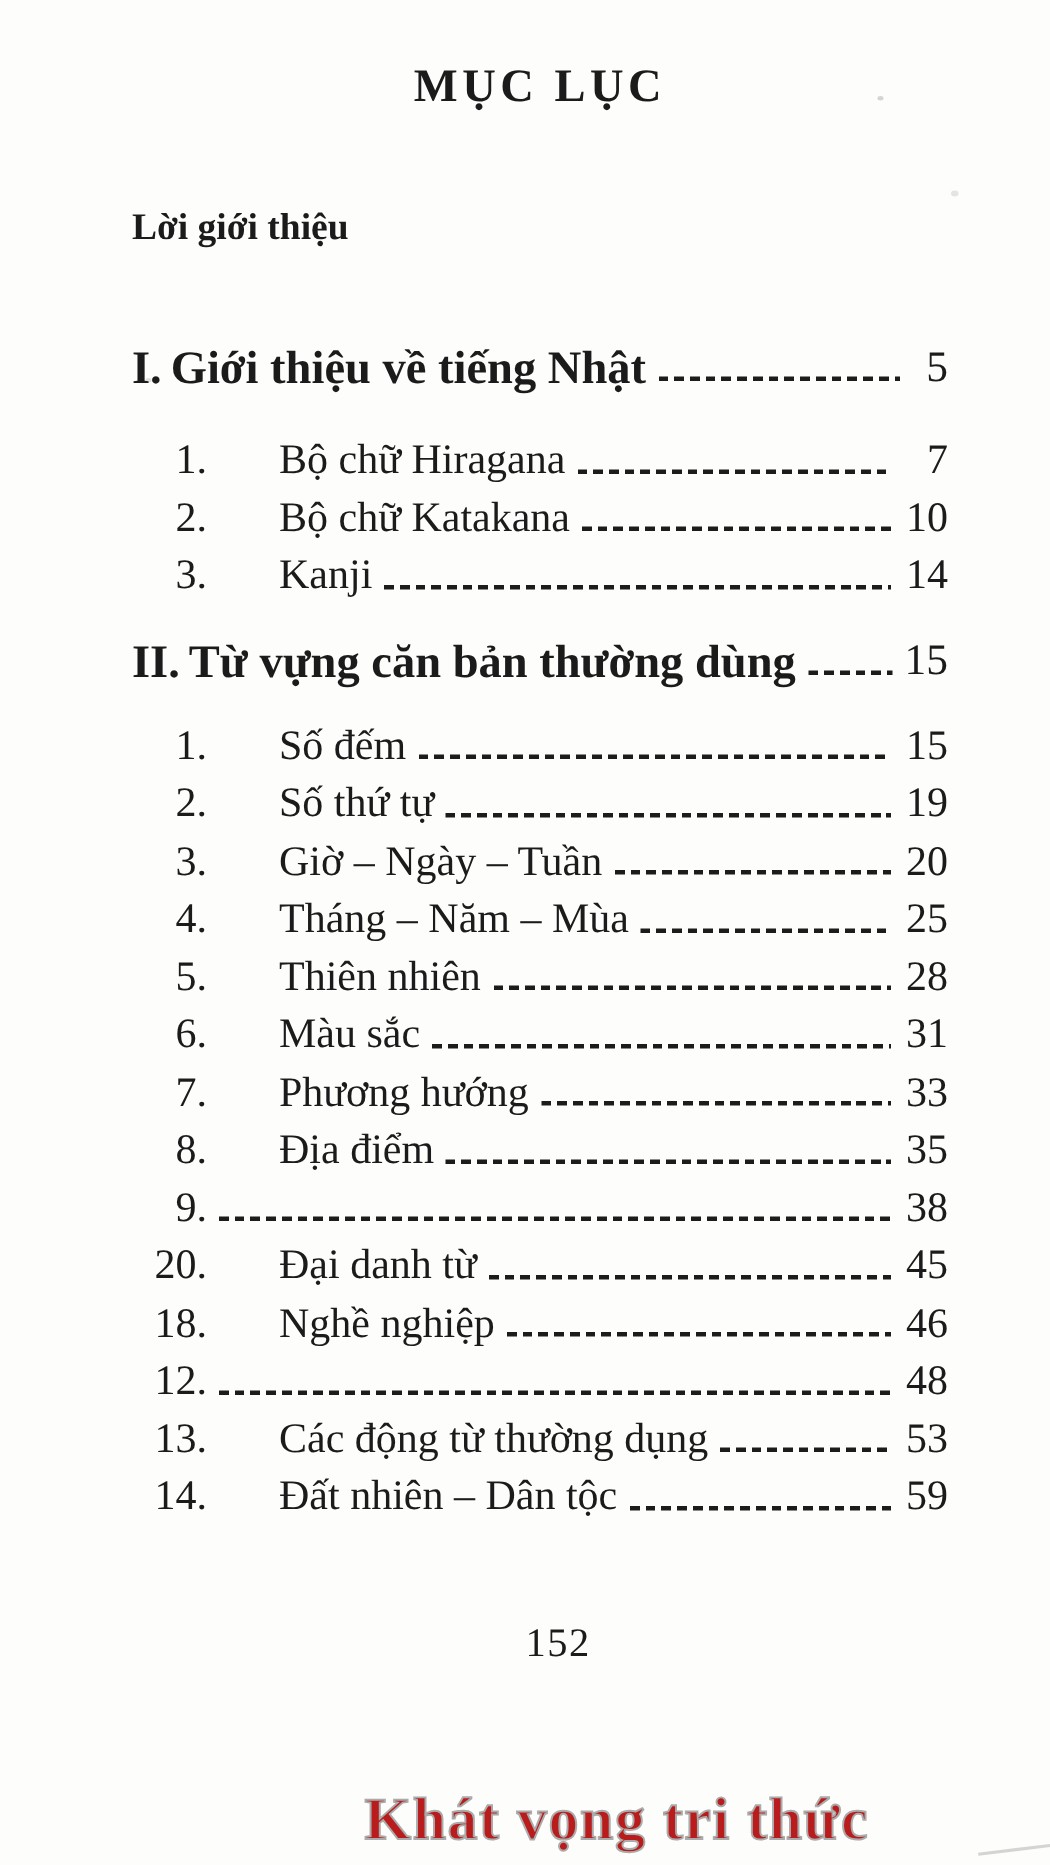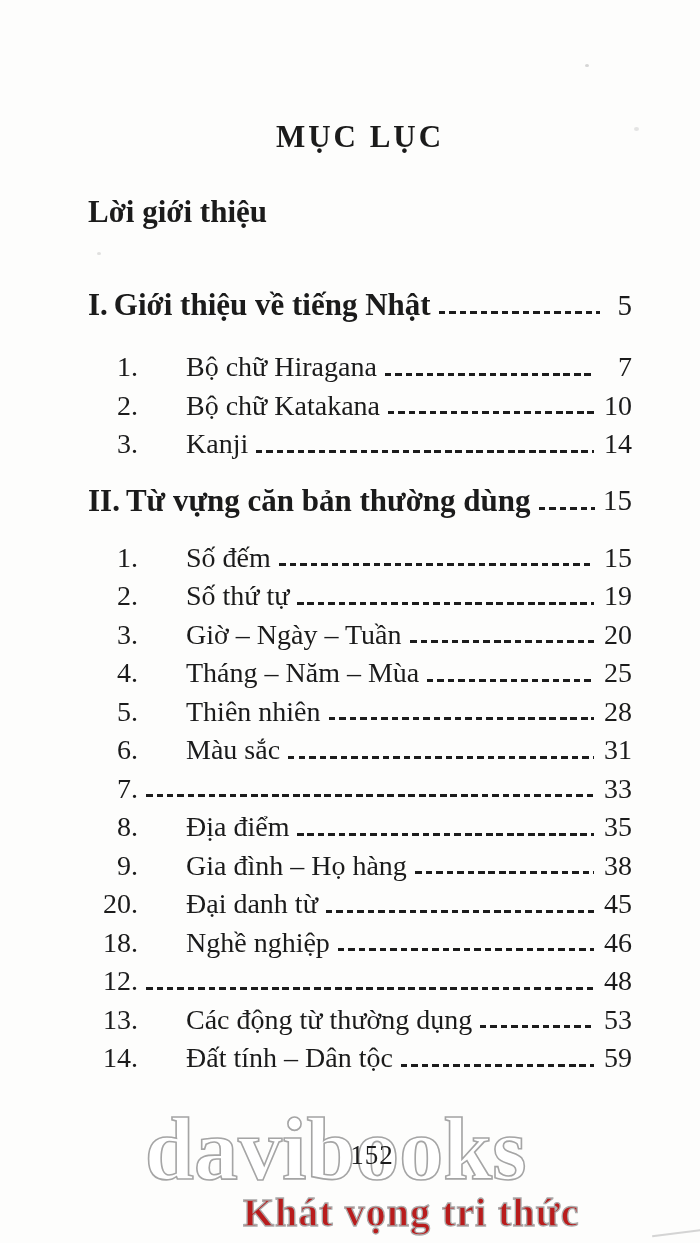--- a/index.html
+++ b/index.html
@@ -6,24 +6,24 @@
   body{
     width:700px;height:1243px;
     background:#fdfdfc;
     font-family:"Liberation Serif","DejaVu Serif",serif;
     color:#1b1b1b;
     position:relative;overflow:hidden;
   }
   .content{position:relative;z-index:2;padding:0 68px 0 88px;}
 
   .title{
-    margin:0;padding-top:120px;text-align:center;
+    margin:0;padding-top:40px;text-align:center;
     font-size:31px;font-weight:700;letter-spacing:3px;line-height:34px;
   }
-  .intro{margin-top:40px;font-size:31px;font-weight:700;line-height:36px;}
+  .intro{margin-top:60px;font-size:25px;font-weight:700;line-height:36px;}
 
   .section-row{display:flex;align-items:center;height:38px;font-size:31px;font-weight:700;white-space:nowrap;}
   .sec-label{margin-right:6px;}
   .sec-page{font-weight:400;font-size:29px;text-align:right;min-width:24px;}
 
   .leader{
     flex:1;height:3px;margin:0 8px;
     align-self:flex-end;margin-bottom:10px;
     background:repeating-linear-gradient(90deg,#1c1c1c 0,#1c1c1c 6.5px,transparent 6.5px,transparent 10.5px);
   }
@@ -59,21 +59,20 @@
   .speck.s3{left:97px;top:252px;width:4px;height:3px;opacity:.4;}
   .corner-line{
     position:absolute;right:-4px;bottom:9px;width:52px;height:2px;
     background:#c9c9c9;transform:rotate(-7deg);opacity:.8;
   }
 </style>
 </head>
 <body>
 
 <div class="watermark">
-  <div class="wm-brand">davibooks</div>
   <div class="wm-slogan">Khát vọng tri thức</div>
 </div>
 
 <div class="content">
   <h1 class="title">MỤC LỤC</h1>
   <div class="intro">Lời giới thiệu</div>
   <div id="toc">
   <div class="toc-section">
     <div class="section-row">
       <span class="sec-label">I.</span>
@@ -150,34 +149,34 @@
 
   <div class="toc-item">
     <span class="num">6.</span>
     <span class="label">Màu sắc</span>
     <span class="leader"></span>
     <span class="pageno">31</span>
   </div>
 
   <div class="toc-item">
     <span class="num">7.</span>
+    <span class="label">Phương hướng</span>
     <span class="leader"></span>
     <span class="pageno">33</span>
   </div>
 
   <div class="toc-item">
     <span class="num">8.</span>
     <span class="label">Địa điểm</span>
     <span class="leader"></span>
     <span class="pageno">35</span>
   </div>
 
   <div class="toc-item">
     <span class="num">9.</span>
-    <span class="label">Gia đình – Họ hàng</span>
     <span class="leader"></span>
     <span class="pageno">38</span>
   </div>
 
   <div class="toc-item">
     <span class="num">20.</span>
     <span class="label">Đại danh từ</span>
     <span class="leader"></span>
     <span class="pageno">45</span>
   </div>
@@ -197,21 +196,21 @@
 
   <div class="toc-item">
     <span class="num">13.</span>
     <span class="label">Các động từ thường dụng</span>
     <span class="leader"></span>
     <span class="pageno">53</span>
   </div>
 
   <div class="toc-item">
     <span class="num">14.</span>
-    <span class="label">Đất tính – Dân tộc</span>
+    <span class="label">Đất nhiên – Dân tộc</span>
     <span class="leader"></span>
     <span class="pageno">59</span>
   </div>
 </div>
   </div>
 </div>
   <div class="folio">152</div>
 </div>
 
 <div class="speck s1"></div>

